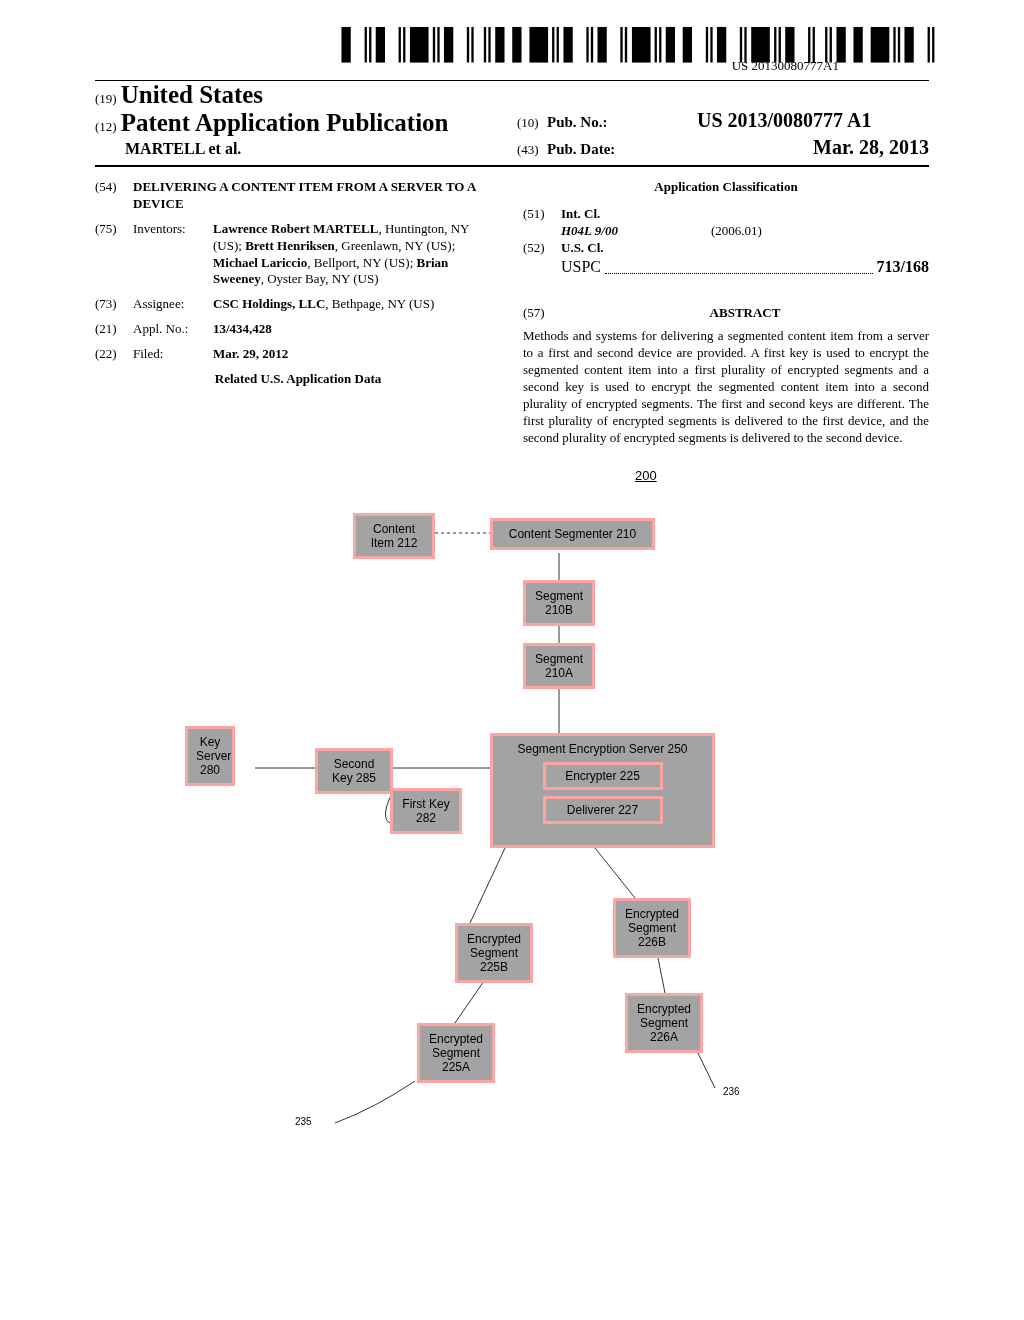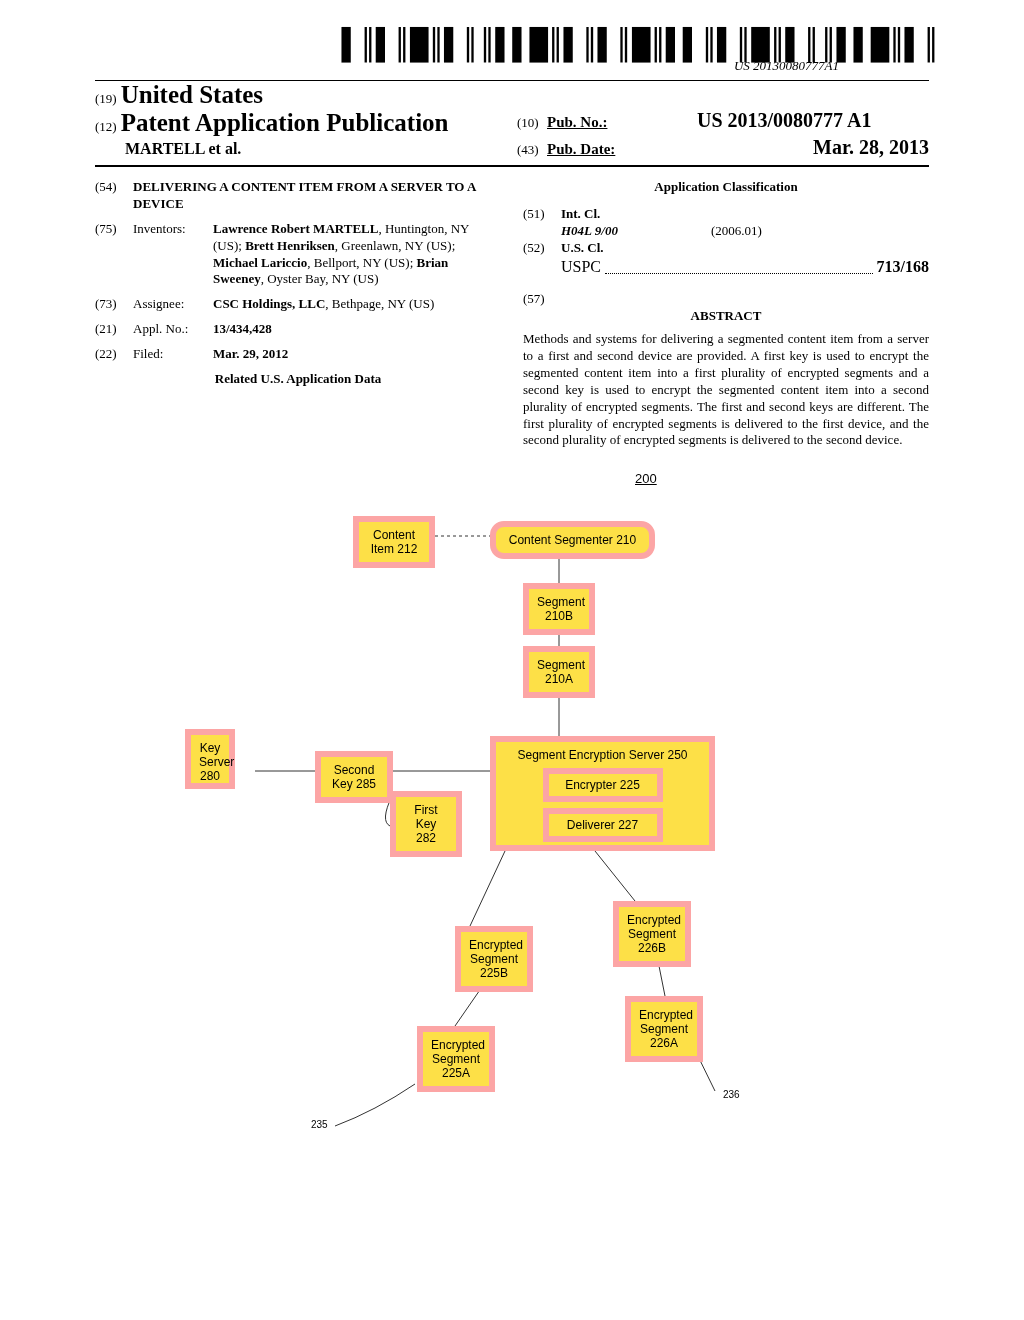--- a/index.html
+++ b/index.html
@@ -29,21 +29,20 @@
     line-height: 30px;
     white-space: pre;
     margin-right: -10px;
   }
   .barcode-num {
     text-align: right;
     font-size: 13px;
     margin-top: -4px;
     margin-right: 90px;
     margin-bottom: 6px;
-    font-style: italic;
   }
   .header-cols {
     display: flex;
     justify-content: space-between;
     border-bottom: none;
   }
   .header-left {
     flex: 1;
   }
   .header-right {
@@ -77,21 +76,21 @@
   }
   .pubdate-value {
     font-size: 20px;
     font-weight: bold;
   }
   .header-right-row {
     display: flex;
     align-items: baseline;
     margin-top: 4px;
   }
-  .header-right-row .lbl { width: 150px; text-decoration: underline; }
+  .header-right-row .lbl { width: 150px; }
   .hr-thick {
     border: none;
     border-top: 2.5px solid #000;
     margin: 6px 0 12px 0;
   }
   .hr-thin {
     border: none;
     border-top: 1px solid #000;
     margin: 0;
   }
@@ -144,22 +143,22 @@
     font-family: Arial, Helvetica, sans-serif;
     font-size: 12px;
   }
   .fig-ref {
     position: absolute;
     text-decoration: underline;
     font-size: 13px;
   }
   .fig-box {
     position: absolute;
-    border: 6px solid #fca5a5;
-    background: #fde047;
+    border: 3px solid #fca5a5;
+    background: #a3a3a3;
     text-align: center;
     padding: 6px 8px;
     box-sizing: border-box;
   }
   .fig-label {
     position: absolute;
     font-size: 10px;
   }
   svg.connectors {
     position: absolute;
@@ -268,21 +267,21 @@
         <div class="field-val">
           <div class="bold">U.S. Cl.</div>
           <div class="class-row">
             <span>USPC</span>
             <span class="dotted-fill"></span>
             <span class="bold">713/168</span>
           </div>
         </div>
       </div>
 
-      <div style="display:flex; margin-top:14px; margin-bottom:6px;flex-direction:column;">
+      <div style="display:flex; margin-top:28px; margin-bottom:6px;">
         <div class="field-num">(57)</div>
         <div class="bold" style="flex:1; text-align:center;">ABSTRACT</div>
       </div>
       <div class="abstract-para">Methods and systems for delivering a segmented content item from a server to a first and second device are provided. A first key is used to encrypt the segmented content item into a first plurality of encrypted segments and a second key is used to encrypt the segmented content item into a second plurality of encrypted segments. The first and second keys are different. The first plurality of encrypted segments is delivered to the first device, and the second plurality of encrypted segments is delivered to the second device.</div>
     </div>
   </div>
 
   <div class="figure-area">
     <span class="fig-ref" style="top:0; left:540px;">200</span>
 
@@ -296,36 +295,36 @@
       <path d="M297 325 Q 285 350 295 355" stroke="#333" fill="none"></path>
       <line x1="410" y1="380" x2="375" y2="455" stroke="#333" stroke-width="1"></line>
       <line x1="500" y1="380" x2="540" y2="430" stroke="#333" stroke-width="1"></line>
       <line x1="398" y1="500" x2="360" y2="555" stroke="#333" stroke-width="1"></line>
       <path d="M 320 613 Q 280 640 240 655" stroke="#333" fill="none"></path>
       <line x1="560" y1="475" x2="570" y2="525" stroke="#333" stroke-width="1"></line>
       <line x1="598" y1="575" x2="620" y2="620" stroke="#333" stroke-width="1"></line>
     </svg>
 
     <div class="fig-box" style="top:45px; left:258px; width:82px;">Content Item 212</div>
-    <div class="fig-box" style="top:50px; left:395px; width:165px;border-radius:14px;">Content Segmenter 210</div>
+    <div class="fig-box" style="top:50px; left:395px; width:165px;">Content Segmenter 210</div>
     <div class="fig-box" style="top:112px; left:428px; width:72px;">Segment 210B</div>
     <div class="fig-box" style="top:175px; left:428px; width:72px;">Segment 210A</div>
 
     <div class="fig-box" style="top:258px; left:90px; width:50px; height:60px;">Key Server 280</div>
     <div class="fig-box" style="top:280px; left:220px; width:78px;">Second Key 285</div>
     <div class="fig-box" style="top:320px; left:295px; width:72px;">First Key 282</div>
 
     <div class="fig-box" style="top:265px; left:395px; width:225px; height:115px; text-align:center;">
       <div style="margin-bottom:6px;">Segment Encryption Server 250</div>
       <div class="fig-box" style="position:relative; margin:0 auto 6px auto; width:120px; padding:4px;">Encrypter 225</div>
       <div class="fig-box" style="position:relative; margin:0 auto; width:120px; padding:4px;">Deliverer 227</div>
     </div>
 
     <div class="fig-box" style="top:430px; left:518px; width:78px;">Encrypted Segment 226B</div>
     <div class="fig-box" style="top:455px; left:360px; width:78px;">Encrypted Segment 225B</div>
     <div class="fig-box" style="top:525px; left:530px; width:78px;">Encrypted Segment 226A</div>
     <div class="fig-box" style="top:555px; left:322px; width:78px;">Encrypted Segment 225A</div>
 
-    <span class="fig-label" style="top:648px; left:216px;">235</span>
+    <span class="fig-label" style="top:648px; left:200px;">235</span>
     <span class="fig-label" style="top:618px; left:628px;">236</span>
   </div>
 
 </div>
 
 </body></html>

